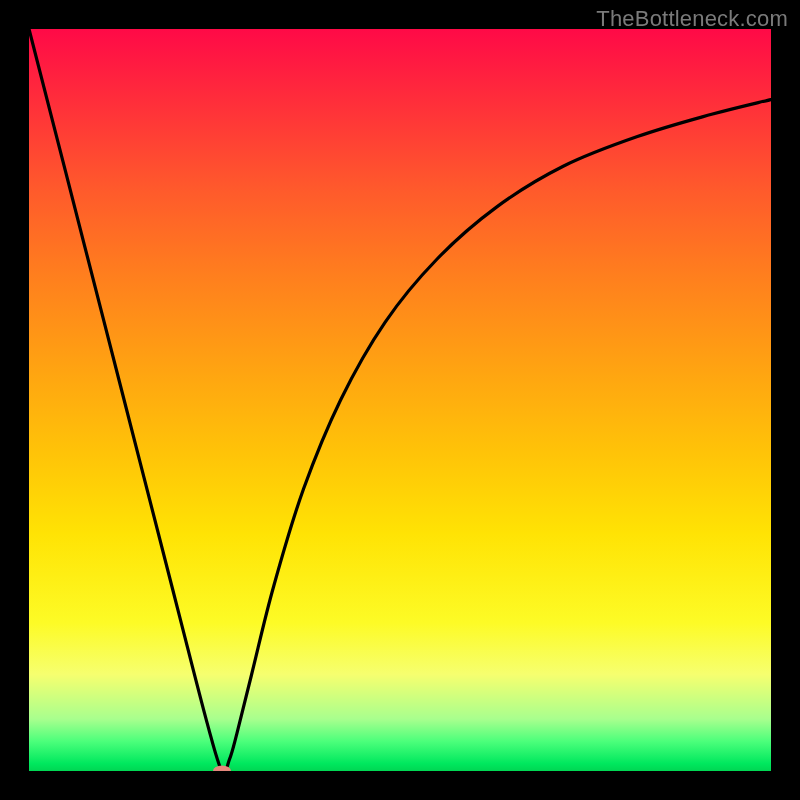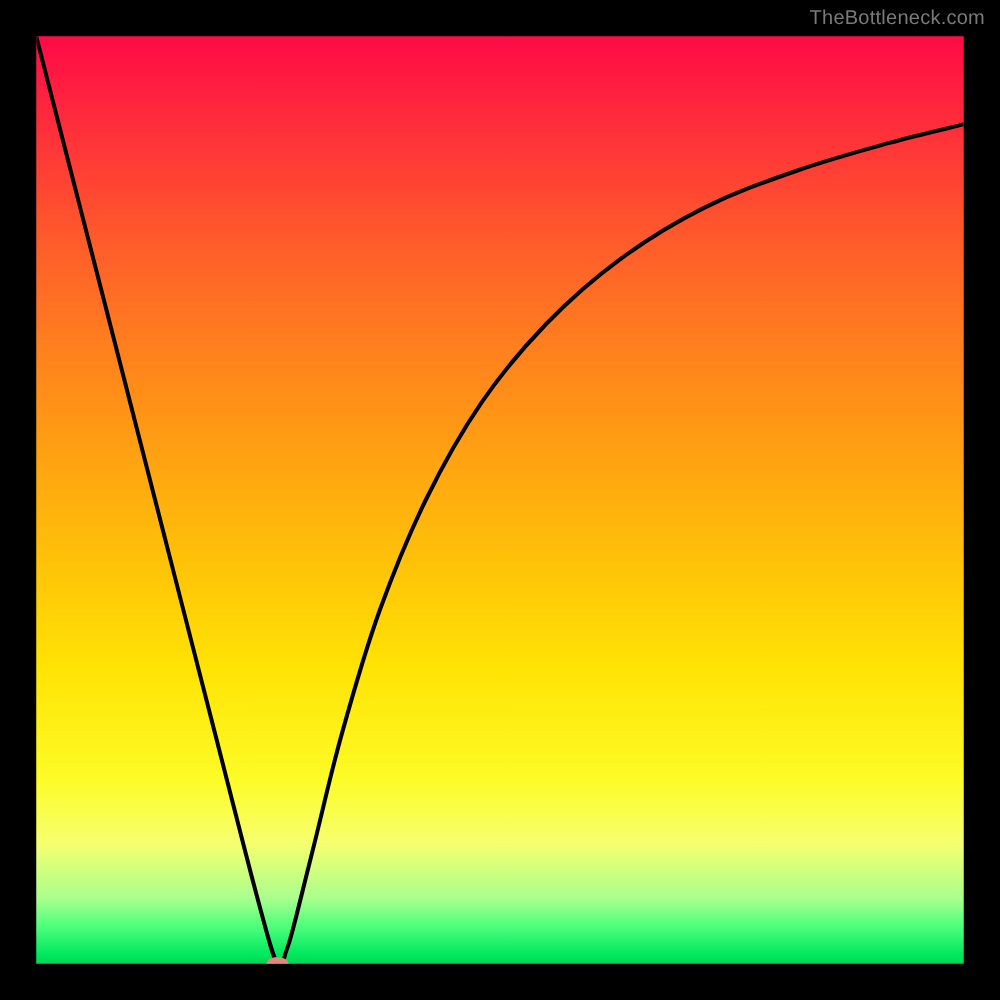--- a/index.html
+++ b/index.html
@@ -54,21 +54,21 @@
     height: 11px;
     border-radius: 50%;
     background: #e5877d;
     transform: translate(-50%, -50%);
   }
   .watermark {
     position: absolute;
     top: 6px;
     right: 12px;
     color: #7a7a7a;
-    font-size: 16px;
+    font-size: 22px;
     font-weight: 500;
     letter-spacing: 0.2px;
     user-select: none;
   }
 </style>
 </head>
 <body>
 
 <div class="frame">
   <div class="plot">

